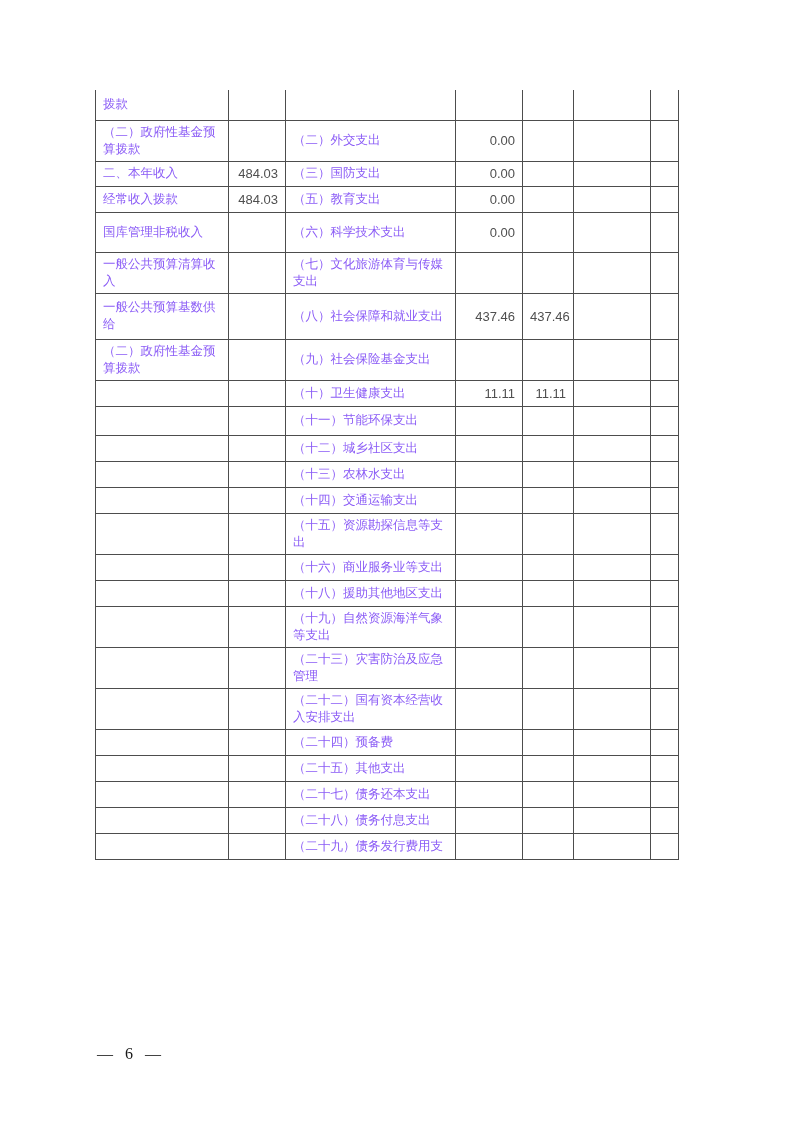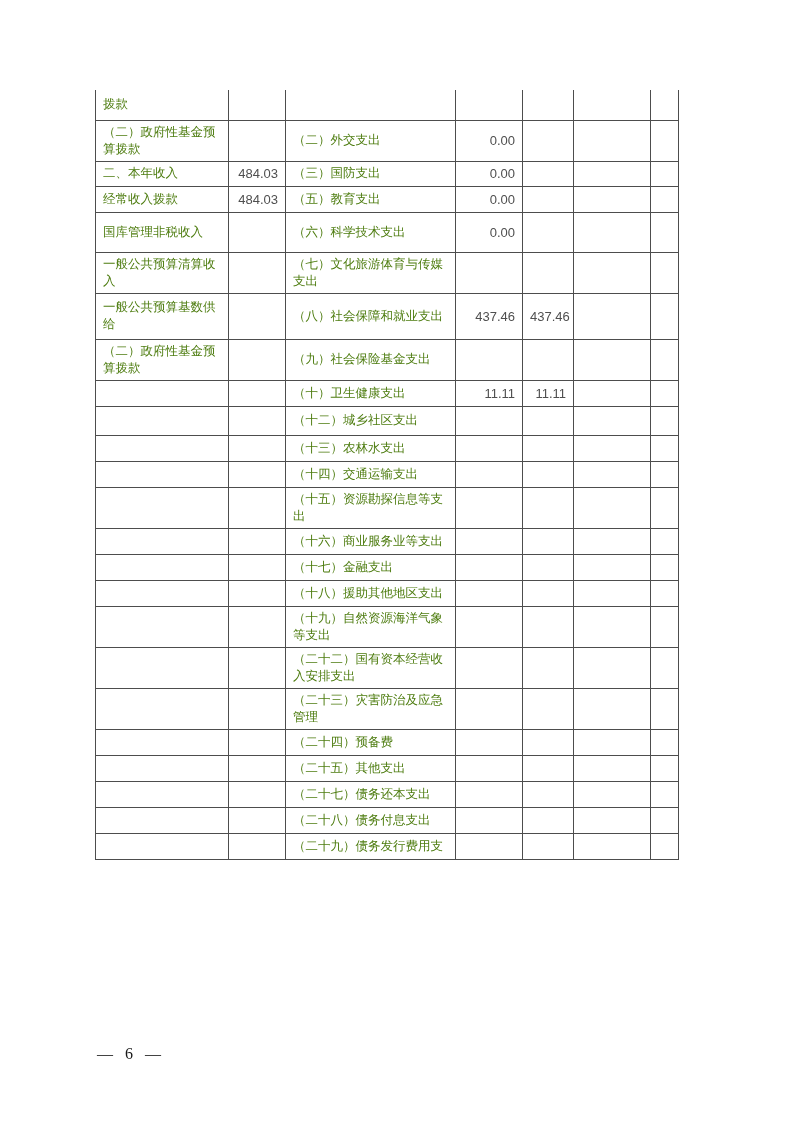--- a/index.html
+++ b/index.html
@@ -33,21 +33,21 @@
     padding: 3px 7px;
     overflow: hidden;
   }
   
   table.budget-table tr:first-child td { border-top: none; }
 
   td.c1, td.c3 {
     font-family: "Liberation Serif", serif;
     font-size: 12.5px;
     line-height: 17px;
-    color: #4d7c0f;
+    color: #8b5cf6;
     word-break: break-all;
     text-align: left;
   }
   td.c2, td.c4, td.c5 {
     font-family: "Liberation Sans", sans-serif;
     font-size: 13px;
     color: #4f4f4f;
     text-align: right;
     padding-right: 6px;
   }
@@ -166,20 +166,29 @@
           <td class="c2"></td>
           <td class="c3">（十）卫生健康支出</td>
           <td class="c4">11.11</td>
           <td class="c5">11.11</td>
           <td class="c6"></td>
           <td class="c7"></td>
         </tr>
         <tr>
           <td class="c1"></td>
           <td class="c2"></td>
+          <td class="c3">（十一）节能环保支出</td>
+          <td class="c4"></td>
+          <td class="c5"></td>
+          <td class="c6"></td>
+          <td class="c7"></td>
+        </tr>
+        <tr>
+          <td class="c1"></td>
+          <td class="c2"></td>
           <td class="c3">（十二）城乡社区支出</td>
           <td class="c4"></td>
           <td class="c5"></td>
           <td class="c6"></td>
           <td class="c7"></td>
         </tr>
         <tr>
           <td class="c1"></td>
           <td class="c2"></td>
           <td class="c3">（十三）农林水支出</td>
@@ -211,57 +220,48 @@
           <td class="c2"></td>
           <td class="c3">（十六）商业服务业等支出</td>
           <td class="c4"></td>
           <td class="c5"></td>
           <td class="c6"></td>
           <td class="c7"></td>
         </tr>
         <tr>
           <td class="c1"></td>
           <td class="c2"></td>
-          <td class="c3">（十七）金融支出</td>
-          <td class="c4"></td>
-          <td class="c5"></td>
-          <td class="c6"></td>
-          <td class="c7"></td>
-        </tr>
-        <tr>
-          <td class="c1"></td>
-          <td class="c2"></td>
           <td class="c3">（十八）援助其他地区支出</td>
           <td class="c4"></td>
           <td class="c5"></td>
           <td class="c6"></td>
           <td class="c7"></td>
         </tr>
         <tr>
           <td class="c1"></td>
           <td class="c2"></td>
           <td class="c3">（十九）自然资源海洋气象等支出</td>
           <td class="c4"></td>
           <td class="c5"></td>
           <td class="c6"></td>
           <td class="c7"></td>
         </tr>
         <tr>
           <td class="c1"></td>
           <td class="c2"></td>
+          <td class="c3">（二十三）灾害防治及应急管理</td>
+          <td class="c4"></td>
+          <td class="c5"></td>
+          <td class="c6"></td>
+          <td class="c7"></td>
+        </tr>
+        <tr>
+          <td class="c1"></td>
+          <td class="c2"></td>
           <td class="c3">（二十二）国有资本经营收入安排支出</td>
-          <td class="c4"></td>
-          <td class="c5"></td>
-          <td class="c6"></td>
-          <td class="c7"></td>
-        </tr>
-        <tr>
-          <td class="c1"></td>
-          <td class="c2"></td>
-          <td class="c3">（二十三）灾害防治及应急管理</td>
           <td class="c4"></td>
           <td class="c5"></td>
           <td class="c6"></td>
           <td class="c7"></td>
         </tr>
         <tr>
           <td class="c1"></td>
           <td class="c2"></td>
           <td class="c3">（二十四）预备费</td>
           <td class="c4"></td>

